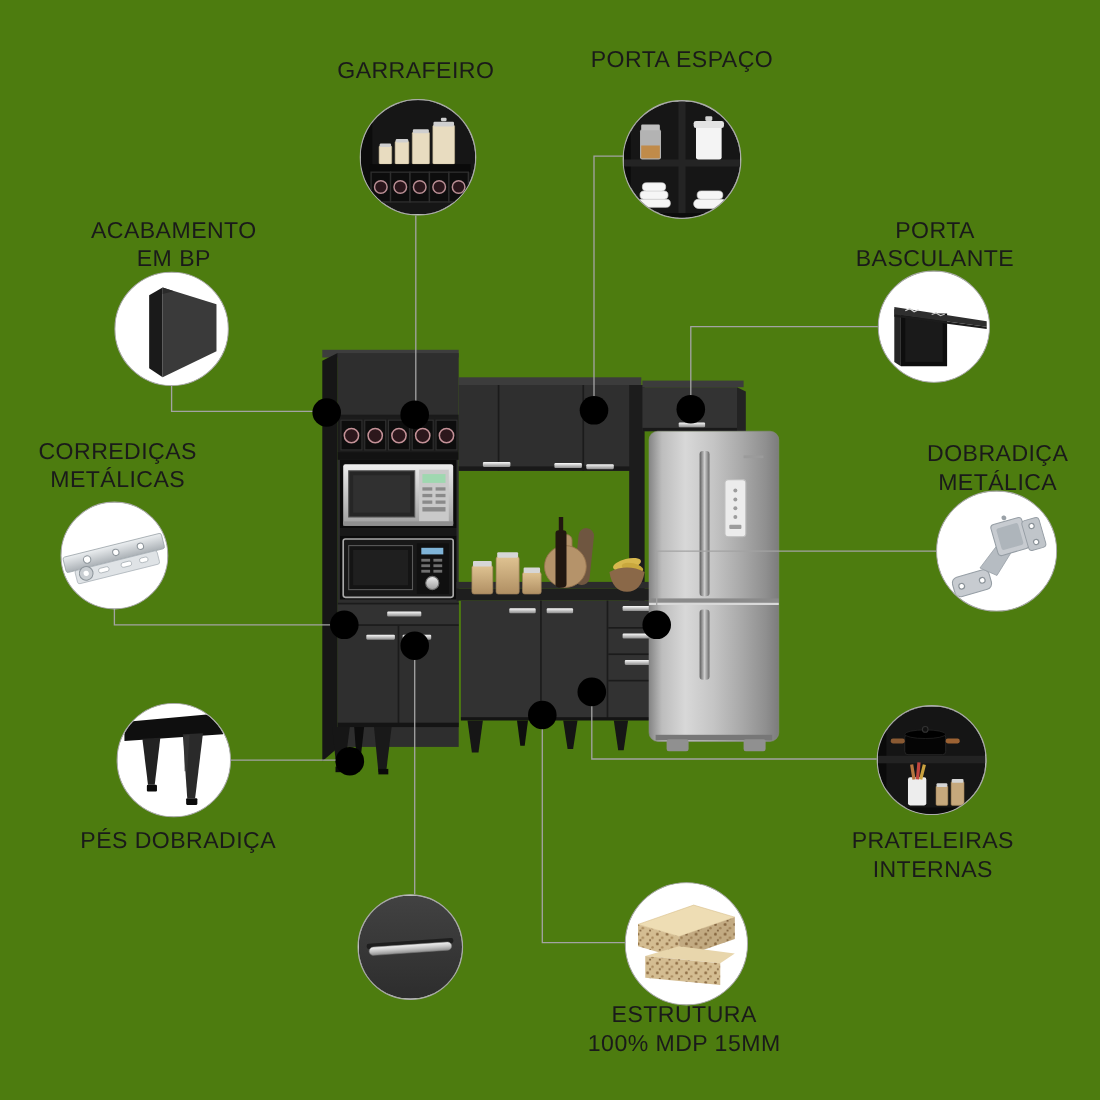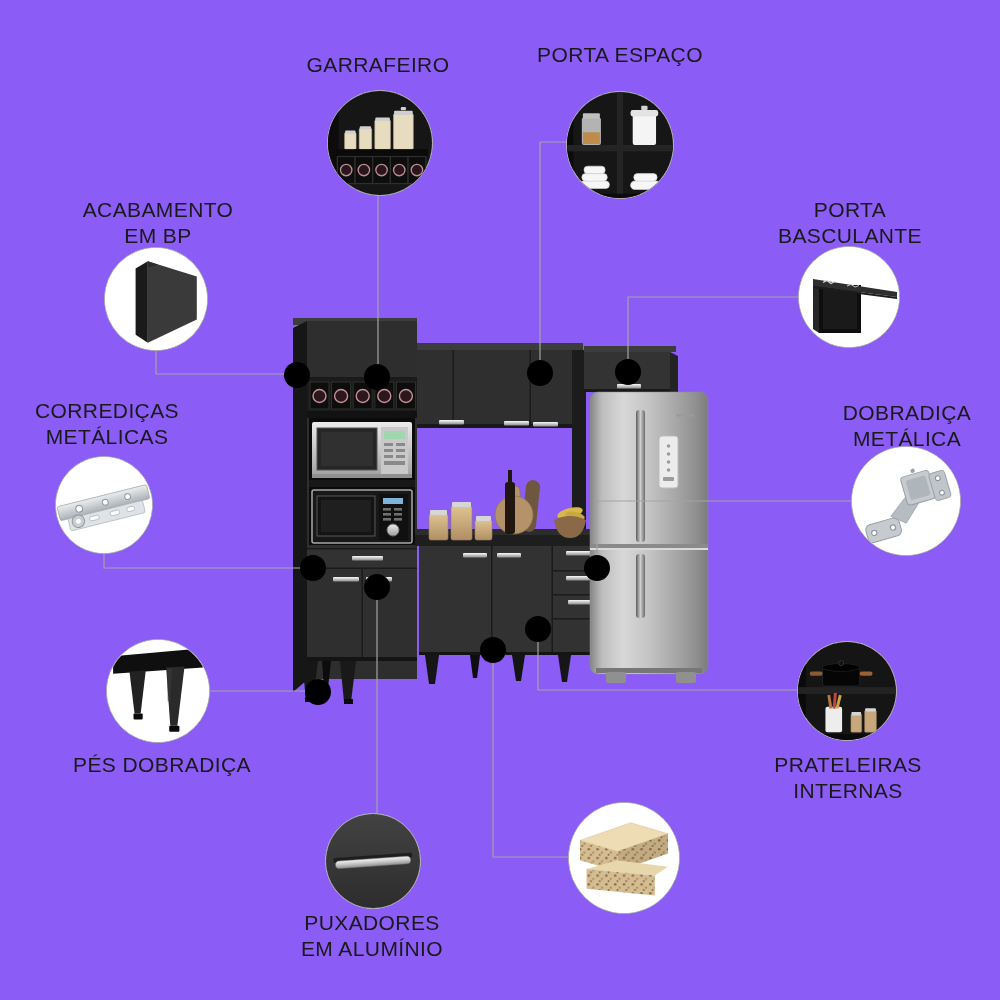--- a/index.html
+++ b/index.html
@@ -1,16 +1,16 @@
 <!DOCTYPE html>
 <html><head>
 <meta charset="utf-8">
 <style>
   html,body{margin:0;padding:0;background:#fff;}
-  .stage{position:relative;width:1000px;height:1000px;background:#8b5cf6;overflow:hidden;
+  .stage{position:relative;width:1000px;height:1000px;background:#4d7c0f;overflow:hidden;
          font-family:"Liberation Sans",sans-serif;}
   .layer{position:absolute;left:0;top:0;width:1000px;height:1000px;pointer-events:none;}
   .callout-circle{position:absolute;border-radius:50%;border:1px solid #ababab;overflow:hidden;
                   background:#fff;box-sizing:border-box;}
   .callout-circle svg{display:block;width:100%;height:100%;}
   .label{position:absolute;transform:translateX(-50%);width:320px;text-align:center;
          font-size:21px;line-height:26px;color:#1a1a1a;letter-spacing:.4px;font-weight:400;}
   .label span{display:block;}
 </style>
 </head>
@@ -450,18 +450,18 @@
     <span>DOBRADIÇA</span>
     <span>METÁLICA</span>
   </div>
   <div class="label" style="left:162px;top:752px">
     <span>PÉS DOBRADIÇA</span>
   </div>
   <div class="label" style="left:848px;top:752px">
     <span>PRATELEIRAS</span>
     <span>INTERNAS</span>
   </div>
-  <div class="label" style="left:372px;top:910px">
-    <span>PUXADORES</span>
-    <span>EM ALUMÍNIO</span>
+  <div class="label" style="left:622px;top:910px">
+    <span>ESTRUTURA</span>
+    <span>100% MDP 15MM</span>
   </div>
 
 </div>
 
 </body></html>

